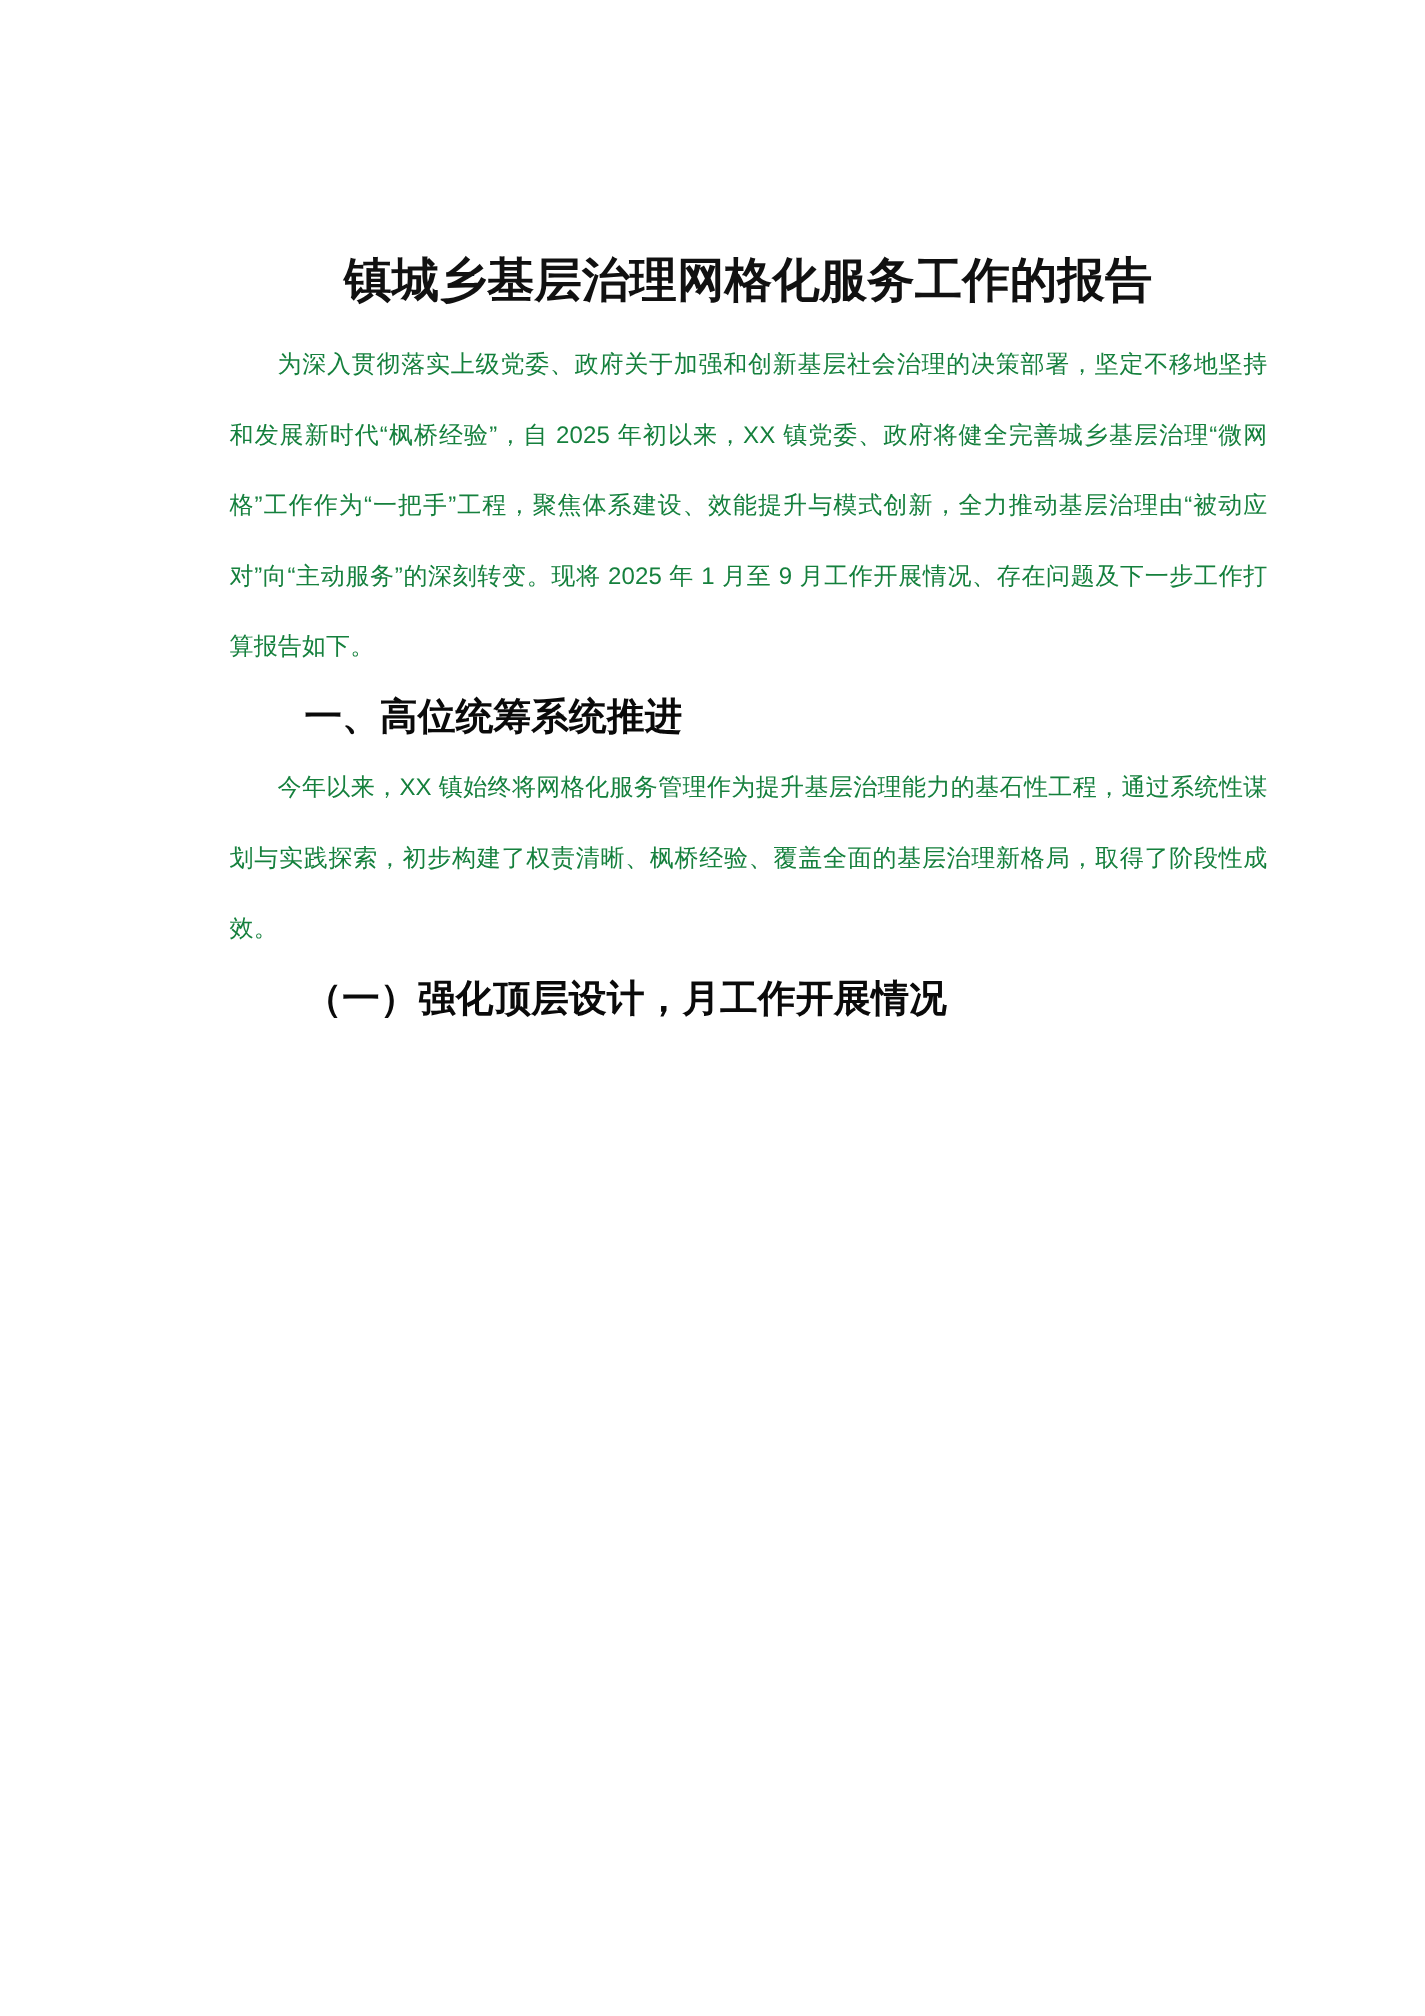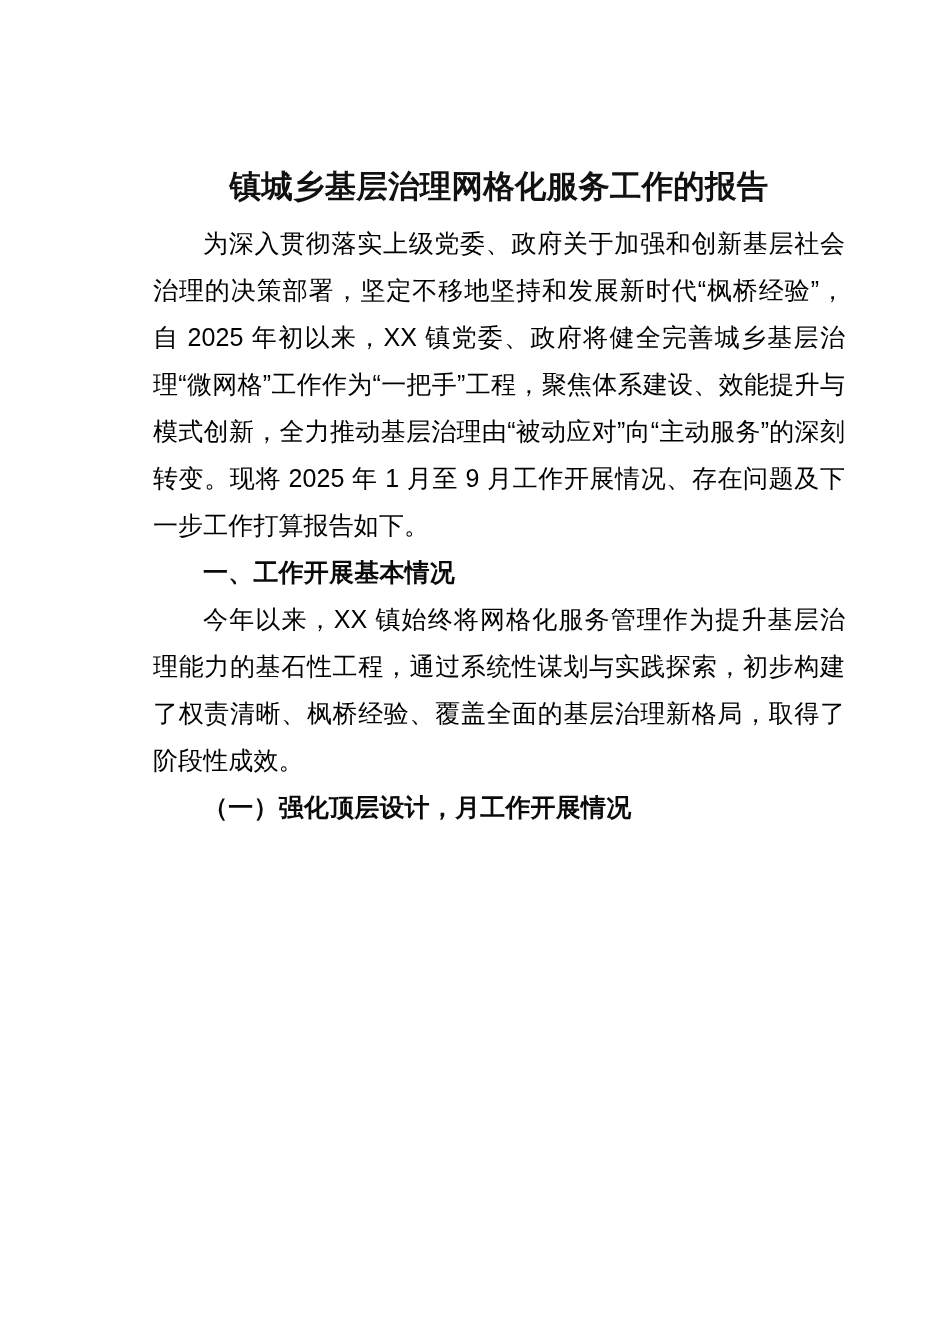--- a/index.html
+++ b/index.html
@@ -34,27 +34,27 @@
     font-size: 31.5px;
     font-weight: 700;
     line-height: 52px;
     letter-spacing: 0.2px;
     text-align: center;
     margin: 0 0 8px 0;
     white-space: nowrap;
     color: #111111;
   }
   p.body-para {
-    font-size: 25px;
+    font-size: 16px;
     line-height: 47px;
     margin: 0;
     text-align: justify;
     text-justify: inter-ideograph;
     text-indent: 2em;
-    color: #000000;
+    color: #15803d;
     letter-spacing: 0.1px;
     word-break: break-all;
   }
   p.heading-1,
   p.heading-2 {
     font-size: 25px;
     line-height: 47px;
     margin: 0;
     font-weight: 700;
     text-indent: 2em;
@@ -70,21 +70,21 @@
 </head>
 <body>
 
 <div class="page">
   <div class="content">
 
     <h1 class="doc-title">镇城乡基层治理网格化服务工作的报告</h1>
 
     <p class="body-para">为深入贯彻落实上级党委、政府关于加强和创新基层社会治理的决策部署，坚定不移地坚持和发展新时代“枫桥经验”，自 2025 年初以来，XX 镇党委、政府将健全完善城乡基层治理“微网格”工作作为“一把手”工程，聚焦体系建设、效能提升与模式创新，全力推动基层治理由“被动应对”向“主动服务”的深刻转变。现将 2025 年 1 月至 9 月工作开展情况、存在问题及下一步工作打算报告如下。</p>
 
-    <p class="heading-1">一、工作开展基本情况</p>
+    <p class="heading-1">一、高位统筹系统推进</p>
 
     <p class="body-para">今年以来，XX 镇始终将网格化服务管理作为提升基层治理能力的基石性工程，通过系统性谋划与实践探索，初步构建了权责清晰、枫桥经验、覆盖全面的基层治理新格局，取得了阶段性成效。</p>
 
     <p class="heading-2">（一）强化顶层设计，月工作开展情况</p>
 
 
   </div>
 </div>
 
 </body></html>

